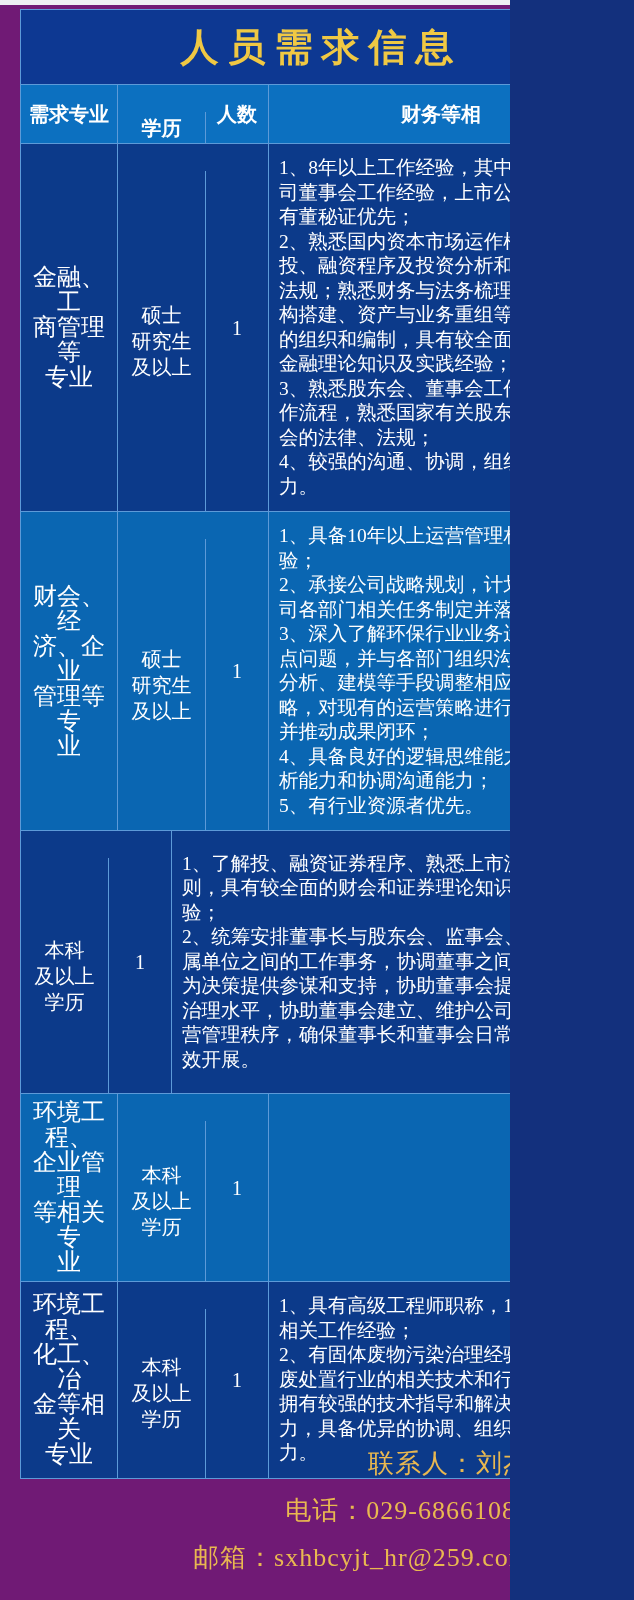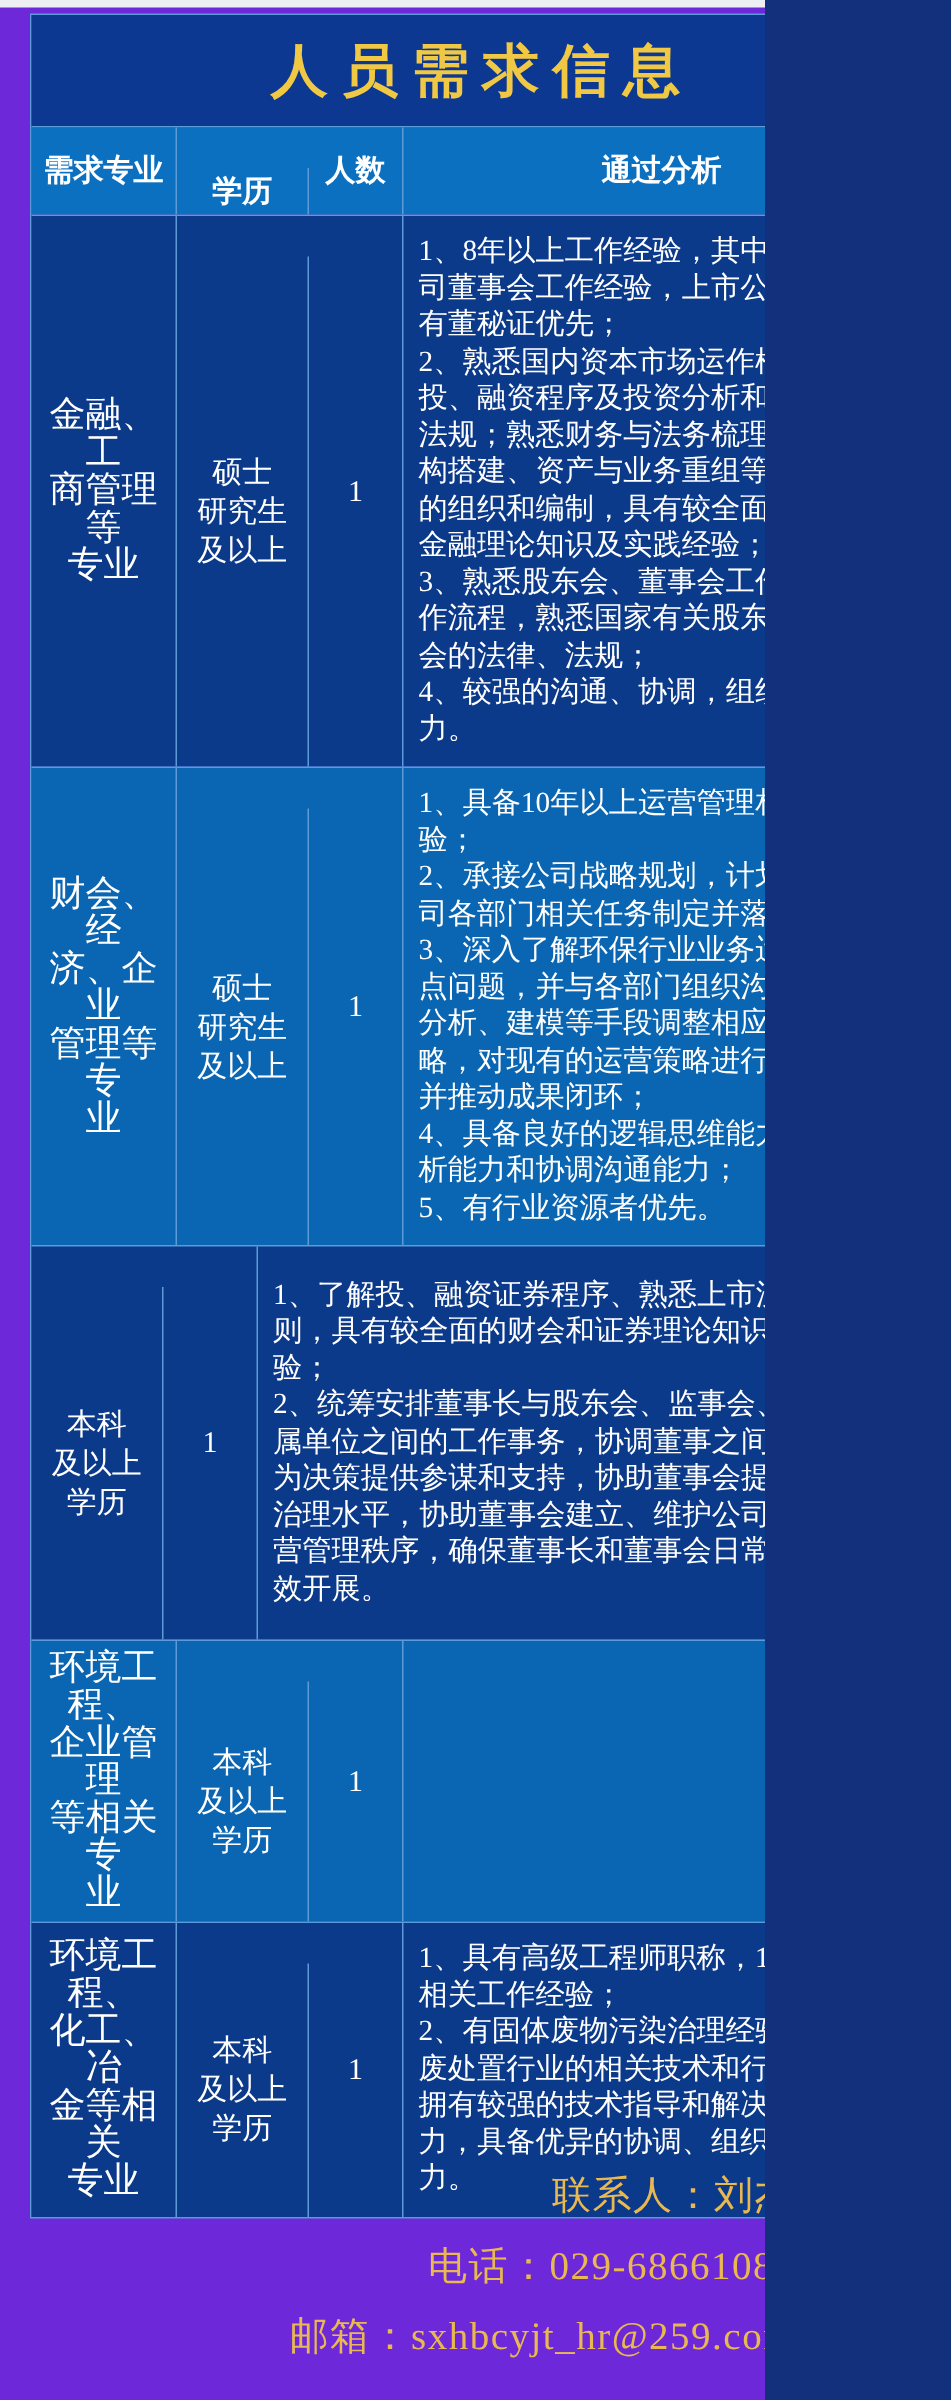--- a/index.html
+++ b/index.html
@@ -5,21 +5,21 @@
   * { box-sizing: border-box; margin: 0; padding: 0; }
   html, body {
     width: 634px;
     background: #13307d;
     font-family: "Liberation Serif", "DejaVu Serif", serif;
   }
   .page {
     position: relative;
     width: 510px;
     height: 1600px;
-    background: #6d28d9;
+    background: #701a75;
     overflow: hidden;
   }
   .top-strip {
     position: absolute;
     top: 0; left: 0;
     width: 634px; height: 5px;
     background: #edeff3;
   }
   .table {
     position: absolute;
@@ -106,21 +106,21 @@
   <div class="top-strip"></div>
 
   <div class="table">
 
     <div class="title-cell">人员需求信息</div>
 
     <div class="header-row">
       <div class="c1 cell">需求专业</div>
       <div class="c2 cell">学历</div>
       <div class="c3 cell">人数</div>
-      <div class="c4 cell">通过分析</div>
+      <div class="c4 cell">财务等相</div>
     </div>
 
     <div class="row dark r1">
       <div class="c1 cell major">金融、工
 商管理等
 专业</div>
       <div class="c2 cell edu">硕士
 研究生
 及以上</div>
       <div class="c3 cell count">1</div>

